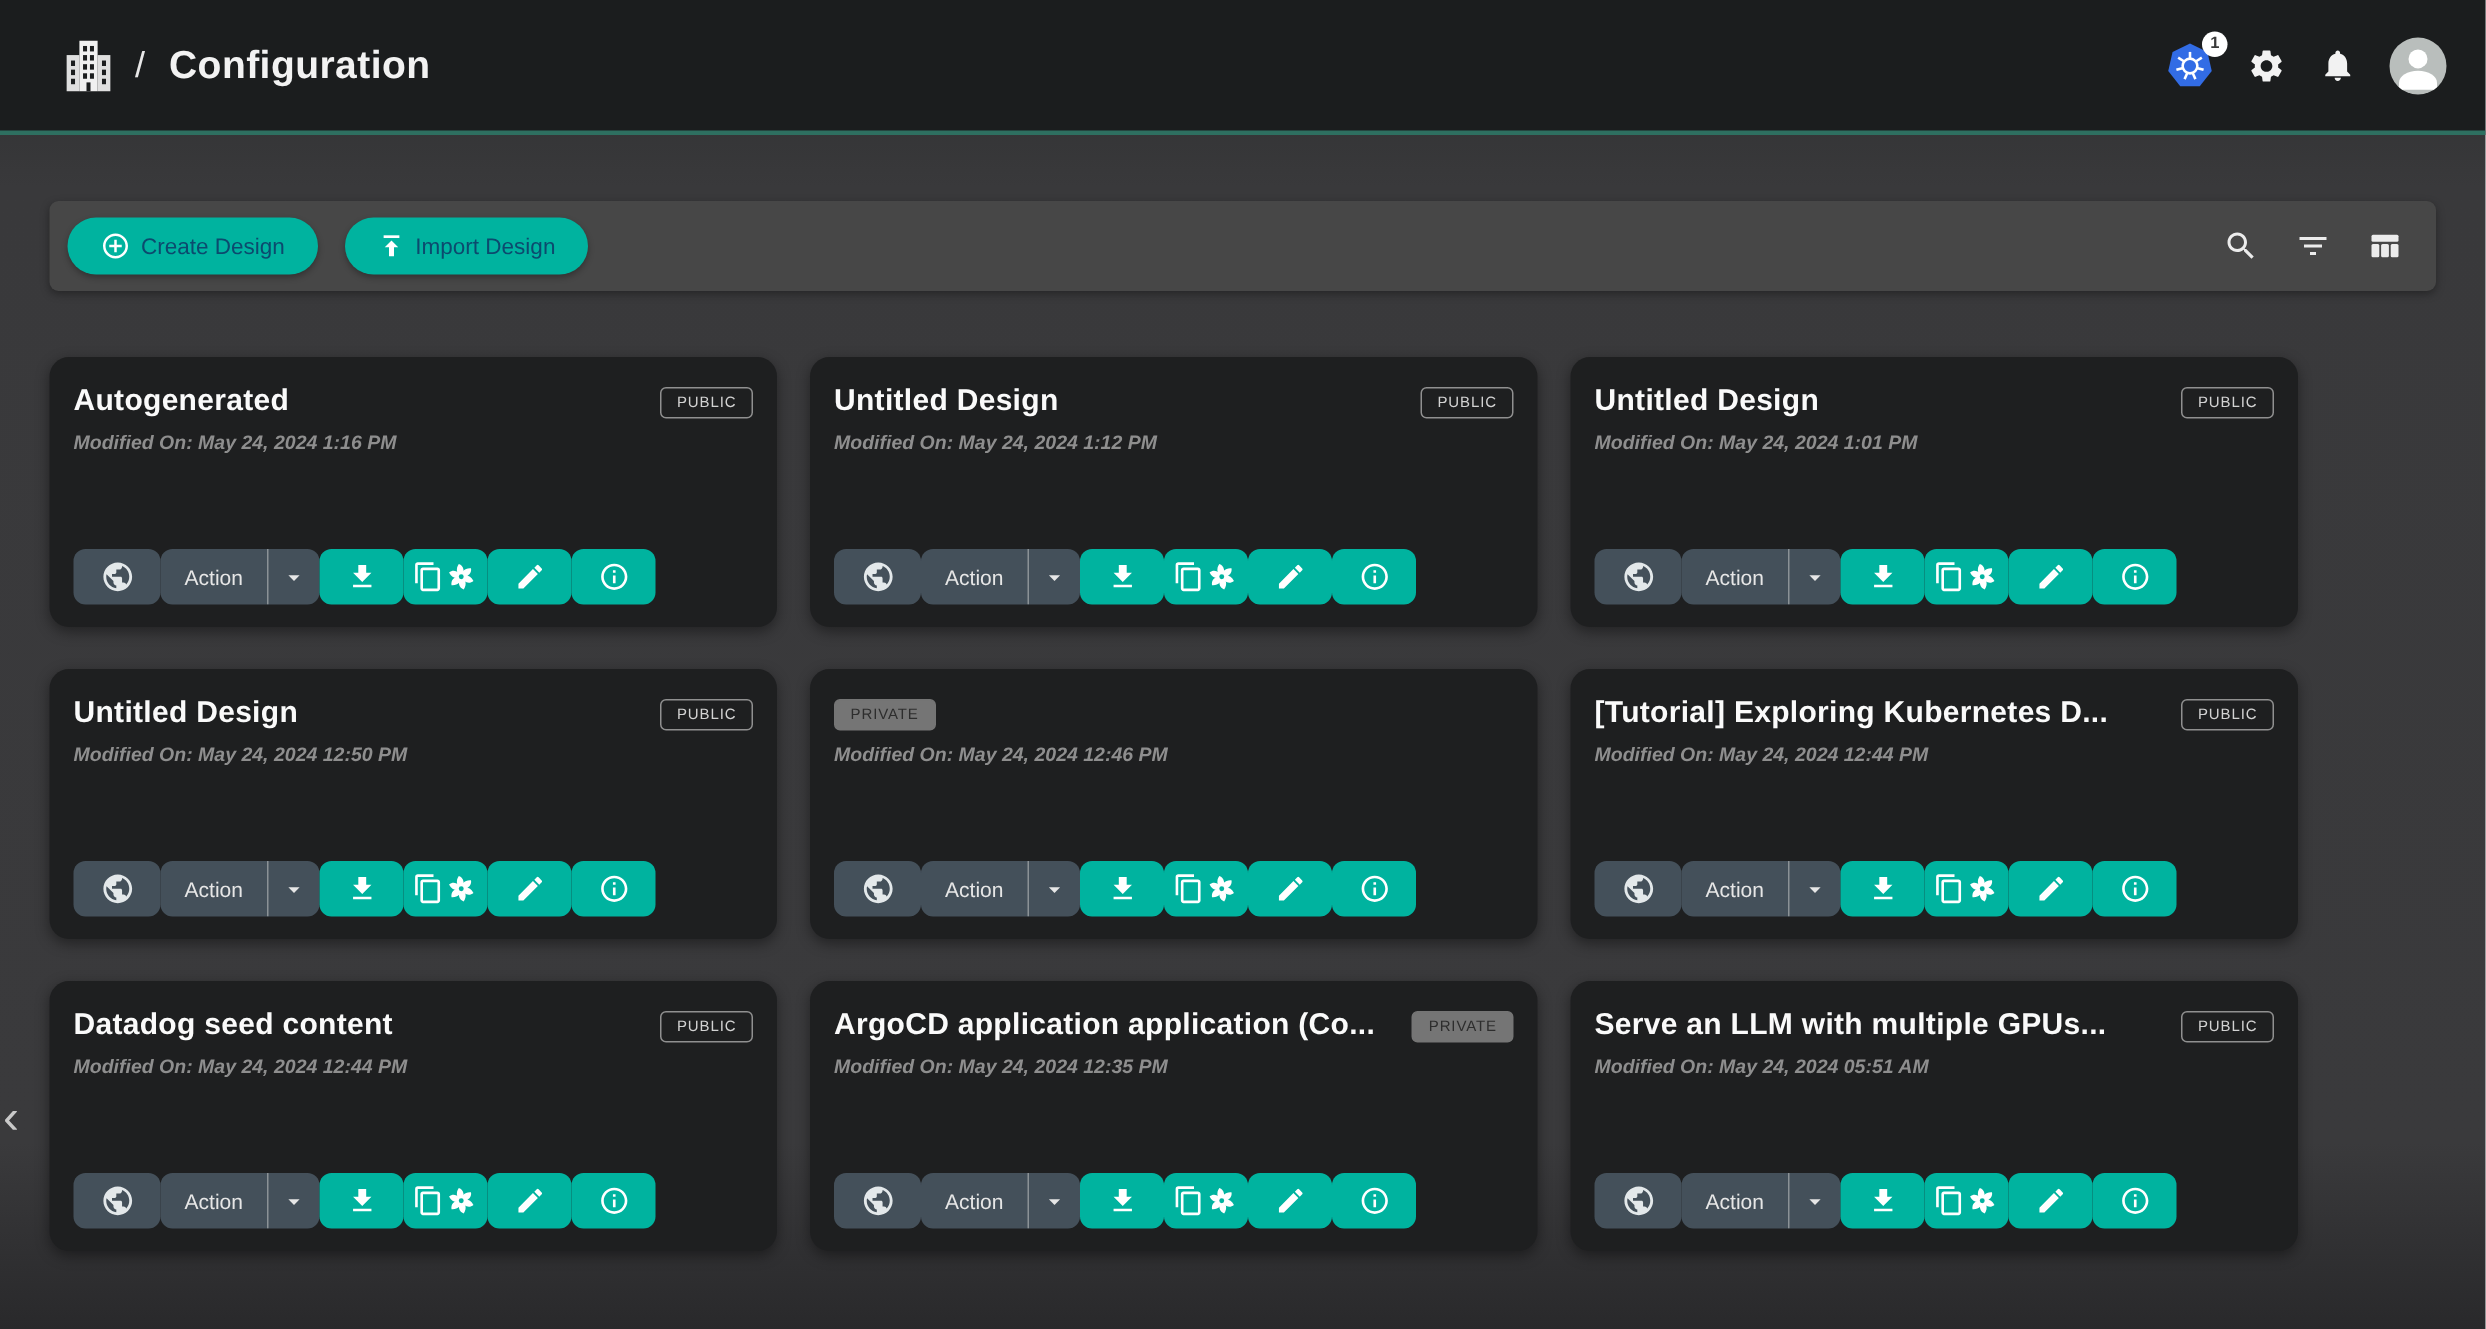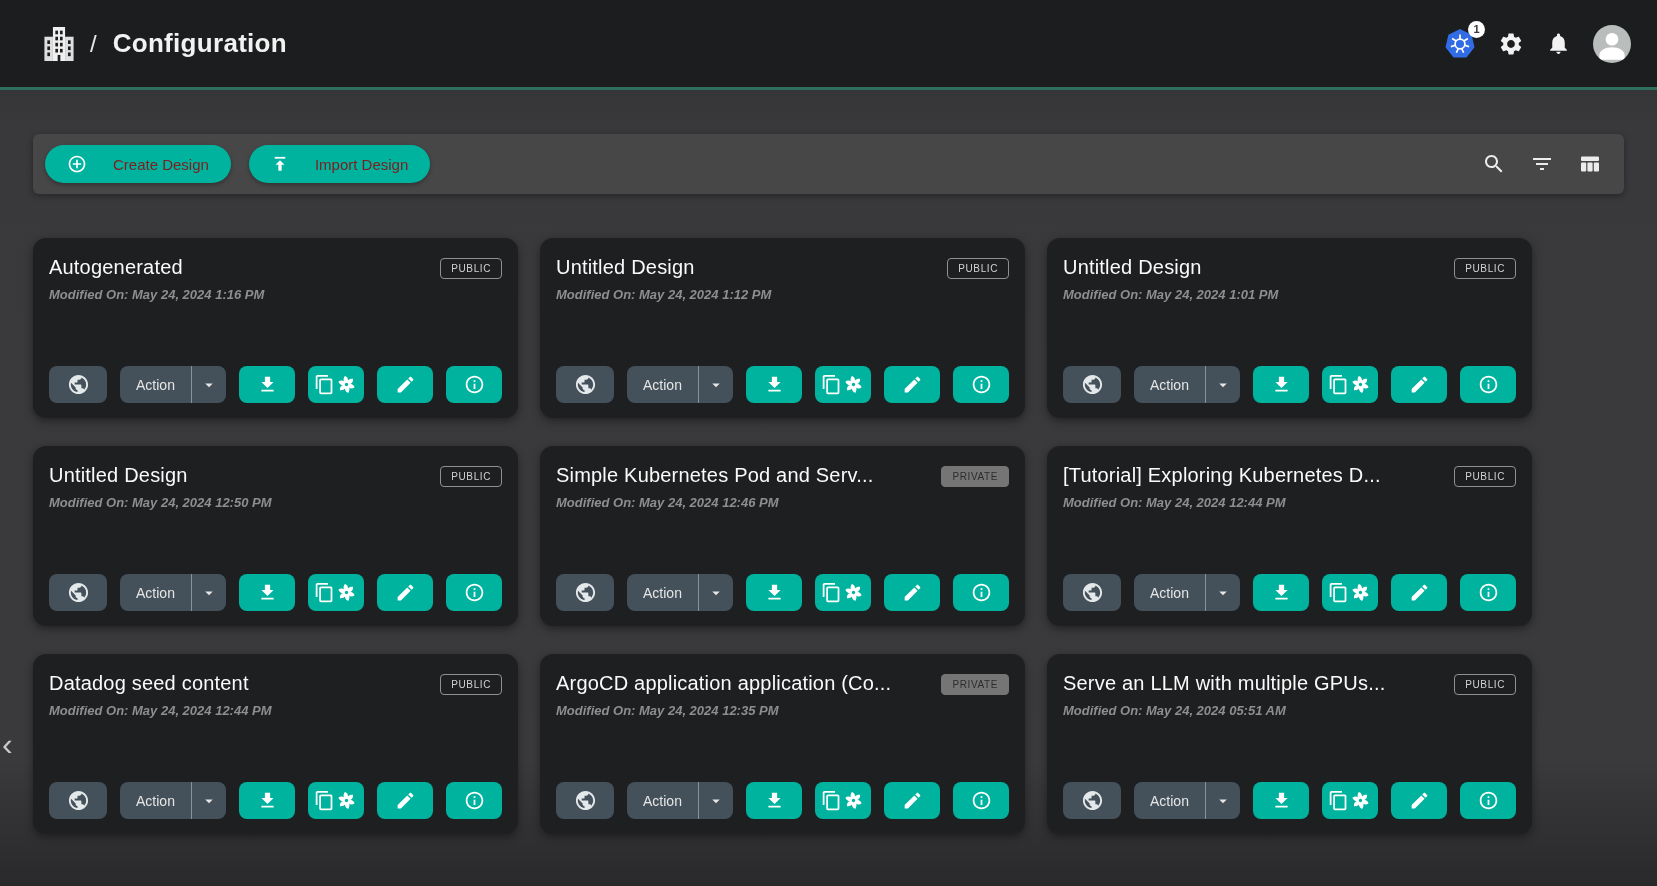--- a/index.html
+++ b/index.html
@@ -40,52 +40,52 @@
 
   
   .toolbar{
     margin:44px 33px 0 33px; height:60px; background:#474747; border-radius:6px;
     box-shadow:0 2px 6px rgba(0,0,0,.35);
     display:flex; align-items:center; justify-content:space-between; padding:0 22px 0 12px;
   }
   .toolbar-left{ display:flex; align-items:center; gap:18px; }
   .pill-btn{
     height:38px; border:none; border-radius:22px; background:var(--accent);
-    color:#7f1d1d; font-family:"Liberation Sans",sans-serif; font-size:15px;
-    display:flex; align-items:center; gap:26px; padding:0 22px; cursor:pointer;
+    color:#0c4a6e; font-family:"Liberation Sans",sans-serif; font-size:15px;
+    display:flex; align-items:center; gap:7px; padding:0 22px; cursor:pointer;
     box-shadow:0 2px 4px rgba(0,0,0,.3);
   }
   .toolbar-right{ display:flex; align-items:center; gap:24px; }
   .tb-icon-btn{ background:none; border:none; cursor:pointer; display:flex; align-items:center; }
 
   
   .grid{
     margin:44px 0 0 33px; width:1499px;
     display:grid; grid-template-columns:repeat(3,485px); gap:28px 22px;
   }
   .card{
     height:180px; background:var(--card-bg); border-radius:13px;
     box-shadow:0 3px 9px rgba(0,0,0,.4);
     padding:18px 16px 15px 16px; display:flex; flex-direction:column;
   }
   .card-head{ display:flex; align-items:flex-start; }
   .card-title{
-    flex:1; color:#fafafa; font-size:20px; font-weight:400; letter-spacing:.2px;
+    flex:1; color:#fafafa; font-size:20px; font-weight:700; letter-spacing:.2px;
     white-space:nowrap; overflow:hidden; padding-right:10px;
   }
   .vis-chip{
     flex:none; font-size:10px; letter-spacing:.6px; border-radius:4px;
     padding:4px 10px; margin-top:2px; font-weight:400;
   }
   .vis-public .vis-chip{ background:transparent; border:1px solid #909090; color:#d2d2d2; }
   .vis-private .vis-chip{ background:#757575; border:1px solid #757575; color:#2d2d2d; }
   .card-modified{
     margin-top:8px; color:#8e8e8e; font-size:13px; font-style:italic; font-weight:700;
   }
-  .card-actions{ margin-top:auto; display:flex; align-items:center; gap:13px; }
+  .card-actions{ margin-top:auto; display:flex; align-items:center; }
   .sq-btn{
     height:37px; border:none; border-radius:8px; cursor:pointer;
     display:flex; align-items:center; justify-content:center;
   }
   .dark-btn{ background:var(--dark-btn); }
   .teal-btn{ background:var(--accent); width:56px; }
   .globe-btn{ width:58px; }
   .split-btn{ width:106px; background:var(--dark-btn); border-radius:8px; height:37px; display:flex; align-items:stretch; overflow:hidden; }
   .split-label{
     flex:1; border:none; background:none; color:#e6e6e6; font-family:"Liberation Sans",sans-serif;
@@ -521,21 +521,20 @@
         <span style="display:flex;">
           <svg width="21" height="21" viewBox="0 0 24 24" fill="#ffffff">
             <path d="M11 7h2v2h-2zm0 4h2v6h-2zm1-9C6.48 2 2 6.48 2 12s4.48 10 10 10 10-4.48 10-10S17.52 2 12 2zm0 18c-4.41 0-8-3.59-8-8s3.59-8 8-8 8 3.59 8 8-3.59 8-8 8z"></path>
           </svg>
         </span>
       </button>
     </div>
   </div>
     <div class="card vis-private variant-spin">
     <div class="card-head">
-      <div class="card-title">Simple Kubernetes Pod and Serv...</div>
       <div class="vis-chip">PRIVATE</div>
     </div>
     <div class="card-modified">Modified On: May 24, 2024 12:46 PM</div>
 
     <div class="card-actions">
       <button class="sq-btn dark-btn globe-btn">
         <span style="display:flex;">
           <svg width="23" height="23" viewBox="0 0 24 24" fill="#e3e8ea">
             <path d="M12 2C6.48 2 2 6.48 2 12s4.48 10 10 10 10-4.48 10-10S17.52 2 12 2zM11 19.93c-3.95-.49-7-3.85-7-7.93 0-.62.08-1.21.21-1.79L9 15v1c0 1.1.9 2 2 2v1.93zm6.9-2.54c-.26-.81-1-1.39-1.9-1.39h-1v-3c0-.55-.45-1-1-1H8v-2h2c.55 0 1-.45 1-1V7h2c1.1 0 2-.9 2-2v-.41c2.93 1.19 5 4.06 5 7.41 0 2.08-.8 3.97-2.1 5.39z"></path>
           </svg>

